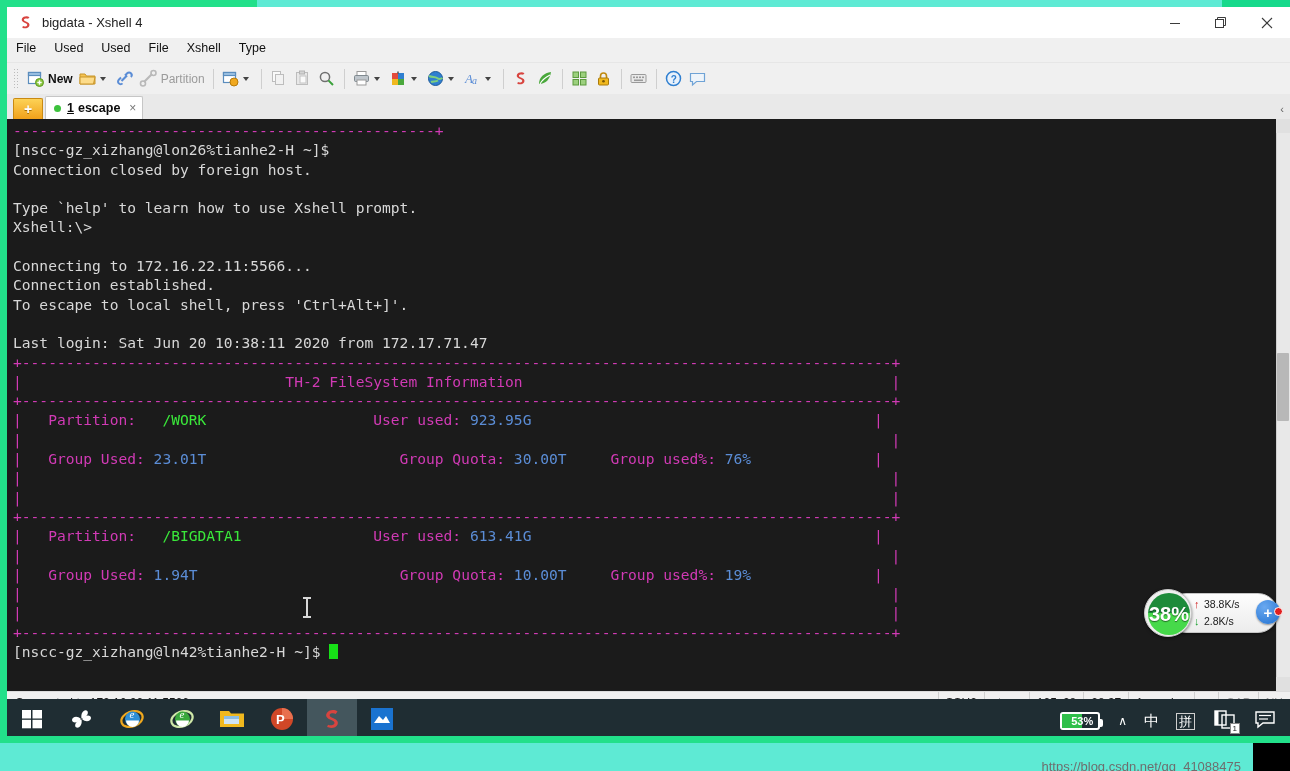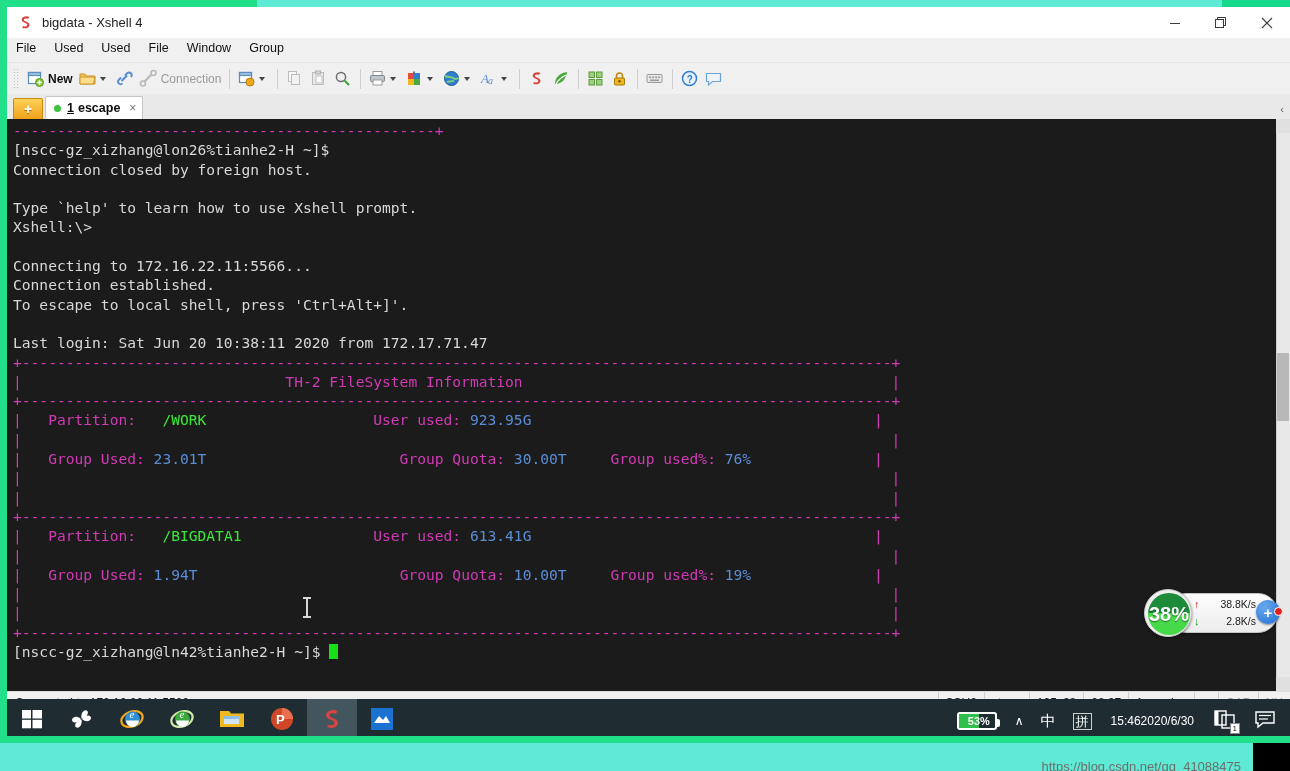--- a/index.html
+++ b/index.html
@@ -81,21 +81,21 @@
   .speed-ball { position:absolute; left:0; top:0; width:48px; height:48px; border-radius:50%;
       background:#efefef; border:1px solid #c8c8c8; box-shadow:0 1px 3px rgba(0,0,0,.5);}
   .speed-ball-in { position:absolute; left:3px; top:3px; width:42px; height:42px; border-radius:50%;
       background:linear-gradient(#1d8b3a 0 48%, #46d94a 48% 100%);}
   .speed-pct { position:absolute; left:0; top:0; width:48px; height:48px; display:flex;align-items:center;justify-content:center;
       color:#fff; font-size:20px; font-weight:bold; text-shadow:0 1px 1px rgba(0,0,0,.5);}
   .speed-rows { position:absolute; left:50px; top:7px; width:62px; font-size:10.5px; color:#1a1a1a; line-height:17px;}
   .speed-rows div { display:flex; align-items:center; }
   .arr-up { color:#d02020; font-size:11px; width:10px;}
   .arr-dn { color:#19a030; font-size:11px; width:10px;}
-  .speed-val { flex:1; text-align:right; }
+  .speed-val { flex:1; text-align:left; }
   .speed-plus { position:absolute; right:-2px; top:11px; width:24px; height:24px; border-radius:50%;
       background:radial-gradient(circle at 35% 30%, #6aa9f0, #1f6fd0); color:#fff; font-size:15px; font-weight:bold;
       display:flex; align-items:center; justify-content:center; box-shadow:0 1px 2px rgba(0,0,0,.4);}
   .speed-badge { position:absolute; right:-3px; top:7px; width:9px; height:9px; border-radius:50%; background:#e02020; border:1px solid #fff;}
 
   
   .statusbar { height:22px; background:#f0f0f0; border-top:1px solid #dcdcdc; display:flex; align-items:center;
       font-size:12px; color:#1a1a1a; }
   .sb-left { padding-left:8px; flex:1; }
   .sb-cell { padding:0 7px; border-left:1px solid #cfcfcf; height:22px; display:flex; align-items:center; }
@@ -163,22 +163,22 @@
           </svg>
         </div>
       </div>
     </div>
 
     <div class="menubar">
       <div class="menu-item">File</div>
       <div class="menu-item">Used</div>
       <div class="menu-item">Used</div>
       <div class="menu-item">File</div>
-      <div class="menu-item">Window</div>
-      <div class="menu-item">Group</div>
+      <div class="menu-item">Xshell</div>
+      <div class="menu-item">Type</div>
     </div>
 
     <div class="toolbar">
       <div class="tb-grip"></div>
 
       <div class="tb">
         <span class="ic">
           <svg width="17" height="17" viewBox="0 0 17 17">
             <rect x="1.5" y="2.5" width="12" height="11" fill="#fff" stroke="#5b8dbd" stroke-width="1.2"></rect>
             <rect x="1.5" y="2.5" width="12" height="3" fill="#9fc4e4" stroke="#5b8dbd" stroke-width="1.2"></rect>
@@ -211,21 +211,21 @@
       </div>
 
       <div class="tb">
         <span class="ic">
           <svg width="17" height="17" viewBox="0 0 17 17">
             <line x1="4" y1="12" x2="12" y2="4" stroke="#b9b9b9" stroke-width="2.2"></line>
             <circle cx="3" cy="13.5" r="2.5" fill="none" stroke="#b9b9b9" stroke-width="1.6"></circle>
             <circle cx="13.5" cy="3" r="2.5" fill="none" stroke="#b9b9b9" stroke-width="1.6"></circle>
           </svg>
         </span>
-        <span class="tb-label dim">Connection</span>
+        <span class="tb-label dim">Partition</span>
       </div>
 
       <div class="tb-sep"></div>
 
       <div class="tb">
         <span class="ic">
           <svg width="17" height="17" viewBox="0 0 17 17">
             <rect x="1.5" y="2.5" width="12" height="10" fill="#fff" stroke="#5b8dbd" stroke-width="1.2"></rect>
             <rect x="1.5" y="2.5" width="12" height="3" fill="#9fc4e4" stroke="#5b8dbd" stroke-width="1.2"></rect>
             <circle cx="12" cy="12" r="4" fill="#f0a81e" stroke="#b87b0a" stroke-width="1"></circle>
@@ -550,24 +550,20 @@
       </div>
       <div class="tray-item">
         <span>∧</span>
       </div>
       <div class="tray-item ime">
         <span>中</span>
       </div>
       <div class="tray-item">
         <span class="ime-box">拼</span>
       </div>
-      <div class="tray-item clock">
-        <div>15:46</div>
-        <div>2020/6/30</div>
-      </div>
       <div class="tray-item notif">
         <span>
           <svg width="22" height="20" viewBox="0 0 22 20">
             <rect x="1" y="1" width="11" height="14" fill="none" stroke="#fff" stroke-width="1.4"></rect>
             <rect x="1" y="1" width="3.5" height="14" fill="#fff"></rect>
             <rect x="8" y="5" width="12" height="13" fill="none" stroke="#fff" stroke-width="1.4"></rect>
           </svg>
         </span>
         <span class="badge">1</span>
         <span class="tray-green"></span>

